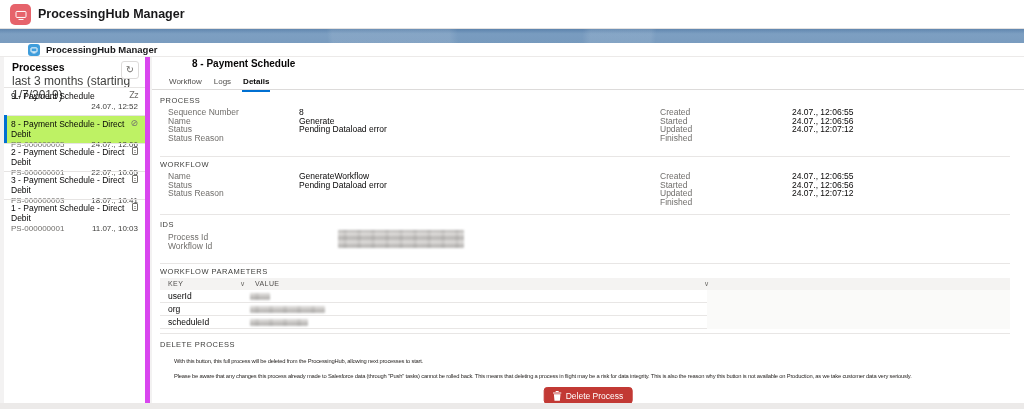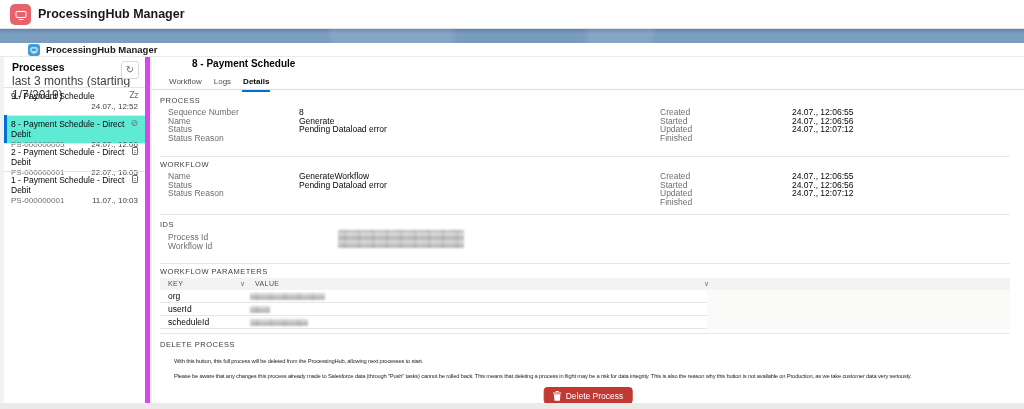--- a/index.html
+++ b/index.html
@@ -30,21 +30,21 @@
   .abar .atitle { position:absolute; left:46px; top:0; line-height:14px; font-size:9.5px; font-weight:700; color:#18181a; }
 
   
   .sidebar { position:absolute; left:4px; top:57px; width:146px; bottom:6px; background:#fff; border-right:5px solid #d946ef; }
   .sb-head { position:relative; height:30px; padding:4px 8px 0; }
   .sb-title { font-size:10.5px; font-weight:700; color:#080707; }
   .sb-sub { font-size:12px; color:#3e3e3c; margin-top:1px; }
   .refresh-btn { position:absolute; right:6px; top:4px; width:18px; height:18px; border:1px solid #dddbda; border-radius:3px; background:#fff; cursor:pointer; }
   .refresh-btn::before { content:"\21BB"; font-family:"DejaVu Sans",sans-serif; font-size:10px; color:#706e6b; position:absolute; left:50%; top:50%; transform:translate(-50%,-54%); }
   .sb-item { position:relative; height:28px; border-top:1px solid #e6e4e3; padding:3px 7px 0; cursor:pointer; }
-  .sb-item.selected { background:#5eead4; }
+  .sb-item.selected { background:#bef264; }
   .sb-item.selected::before { content:""; position:absolute; left:0; top:-1px; bottom:0; width:3px; background:#0070d2; }
   .r1 { display:flex; justify-content:space-between; align-items:flex-start; font-size:8.5px; line-height:10px; color:#080707; }
   .r2 { display:flex; justify-content:space-between; font-size:8px; line-height:10px; margin-top:1px; }
   .r2 .ref { color:#706e6b; }
   .r2 .dt { color:#3e3e3c; margin-left:auto; }
   .sb-ic { flex:0 0 auto; color:#706e6b; font-size:9px; line-height:9px; margin-left:4px; font-family:"DejaVu Sans",sans-serif; }
   .zz::before { content:"Zz"; font-size:8px; letter-spacing:-0.5px; }
   .ban::before { content:"\2298"; font-size:9px; }
   .doci { display:inline-block; width:6px; height:8px; border:1px solid #706e6b; border-radius:1px; position:relative; }
   .doci::before { content:""; position:absolute; left:1px; right:1px; top:2px; height:1px; background:#a8a6a4; box-shadow:0 2px 0 #a8a6a4; }
@@ -142,20 +142,30 @@
           <span class="ttl">2 - Payment Schedule - Direct Debit</span>
           <span class="sb-ic doci"></span>
         </div>
         <div class="r2">
           <span class="ref">PS-000000001</span>
           <span class="dt">22.07., 10:05</span>
         </div>
       </div>
       <div class="sb-item">
         <div class="r1">
+          <span class="ttl">3 - Payment Schedule - Direct Debit</span>
+          <span class="sb-ic doci"></span>
+        </div>
+        <div class="r2">
+          <span class="ref">PS-000000003</span>
+          <span class="dt">18.07., 10:41</span>
+        </div>
+      </div>
+      <div class="sb-item">
+        <div class="r1">
           <span class="ttl">1 - Payment Schedule - Direct Debit</span>
           <span class="sb-ic doci"></span>
         </div>
         <div class="r2">
           <span class="ref">PS-000000001</span>
           <span class="dt">11.07., 10:03</span>
         </div>
       </div>
     </div>
 </div>
@@ -226,26 +236,26 @@
   <div class="sec-h" style="top:210px">WORKFLOW PARAMETERS</div>
   <div class="thead">
     <span class="col col-key">KEY</span>
     <span class="chev chev1"></span>
     <span class="col col-val">VALUE</span>
     <span class="chev chev2"></span>
   </div>
   <div class="rows-bg"></div>
   <div class="tbody">
       <div class="prow">
+        <span class="pkey">userId</span>
+        <span class="pblur blurblock" style="width: 20px;"></span>
+      </div>
+      <div class="prow">
         <span class="pkey">org</span>
         <span class="pblur blurblock" style="width: 75px;"></span>
-      </div>
-      <div class="prow">
-        <span class="pkey">userId</span>
-        <span class="pblur blurblock" style="width: 20px;"></span>
       </div>
       <div class="prow">
         <span class="pkey">scheduleId</span>
         <span class="pblur blurblock" style="width: 58px;"></span>
       </div>
     </div>
 
   <div class="divider" style="top:276px"></div>
   <div class="sec-h" style="top:283px">DELETE PROCESS</div>
   <div class="para" style="top:301px">With this button, this full process will be deleted from the ProcessingHub, allowing next processes to start.</div>

